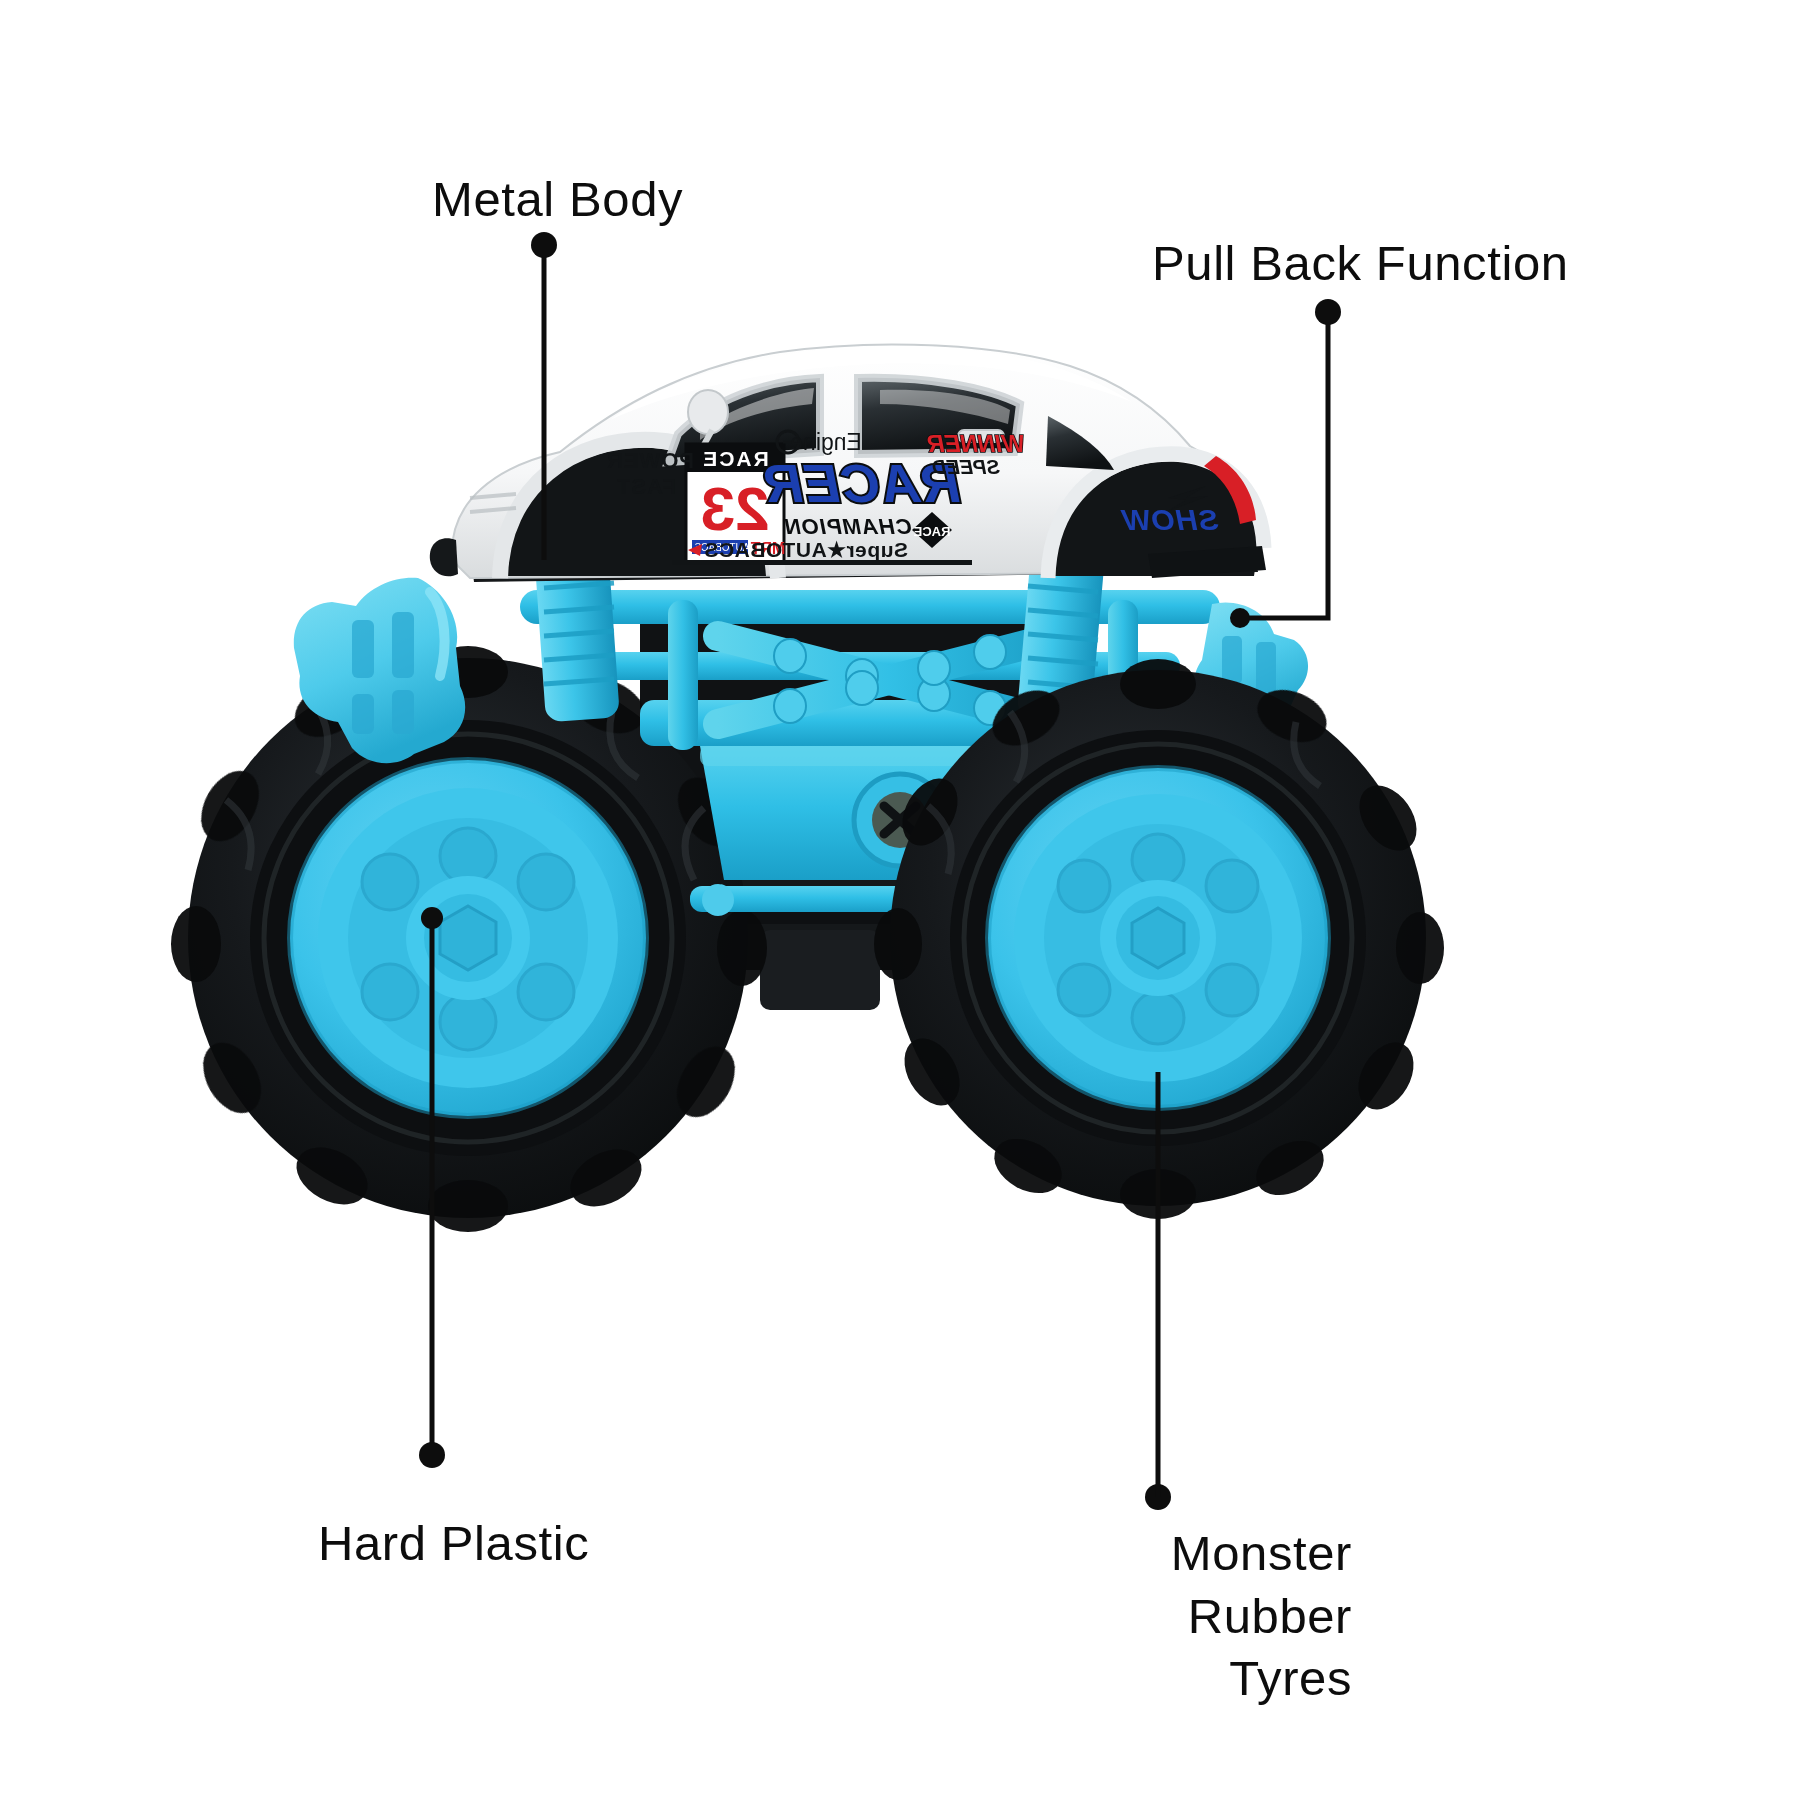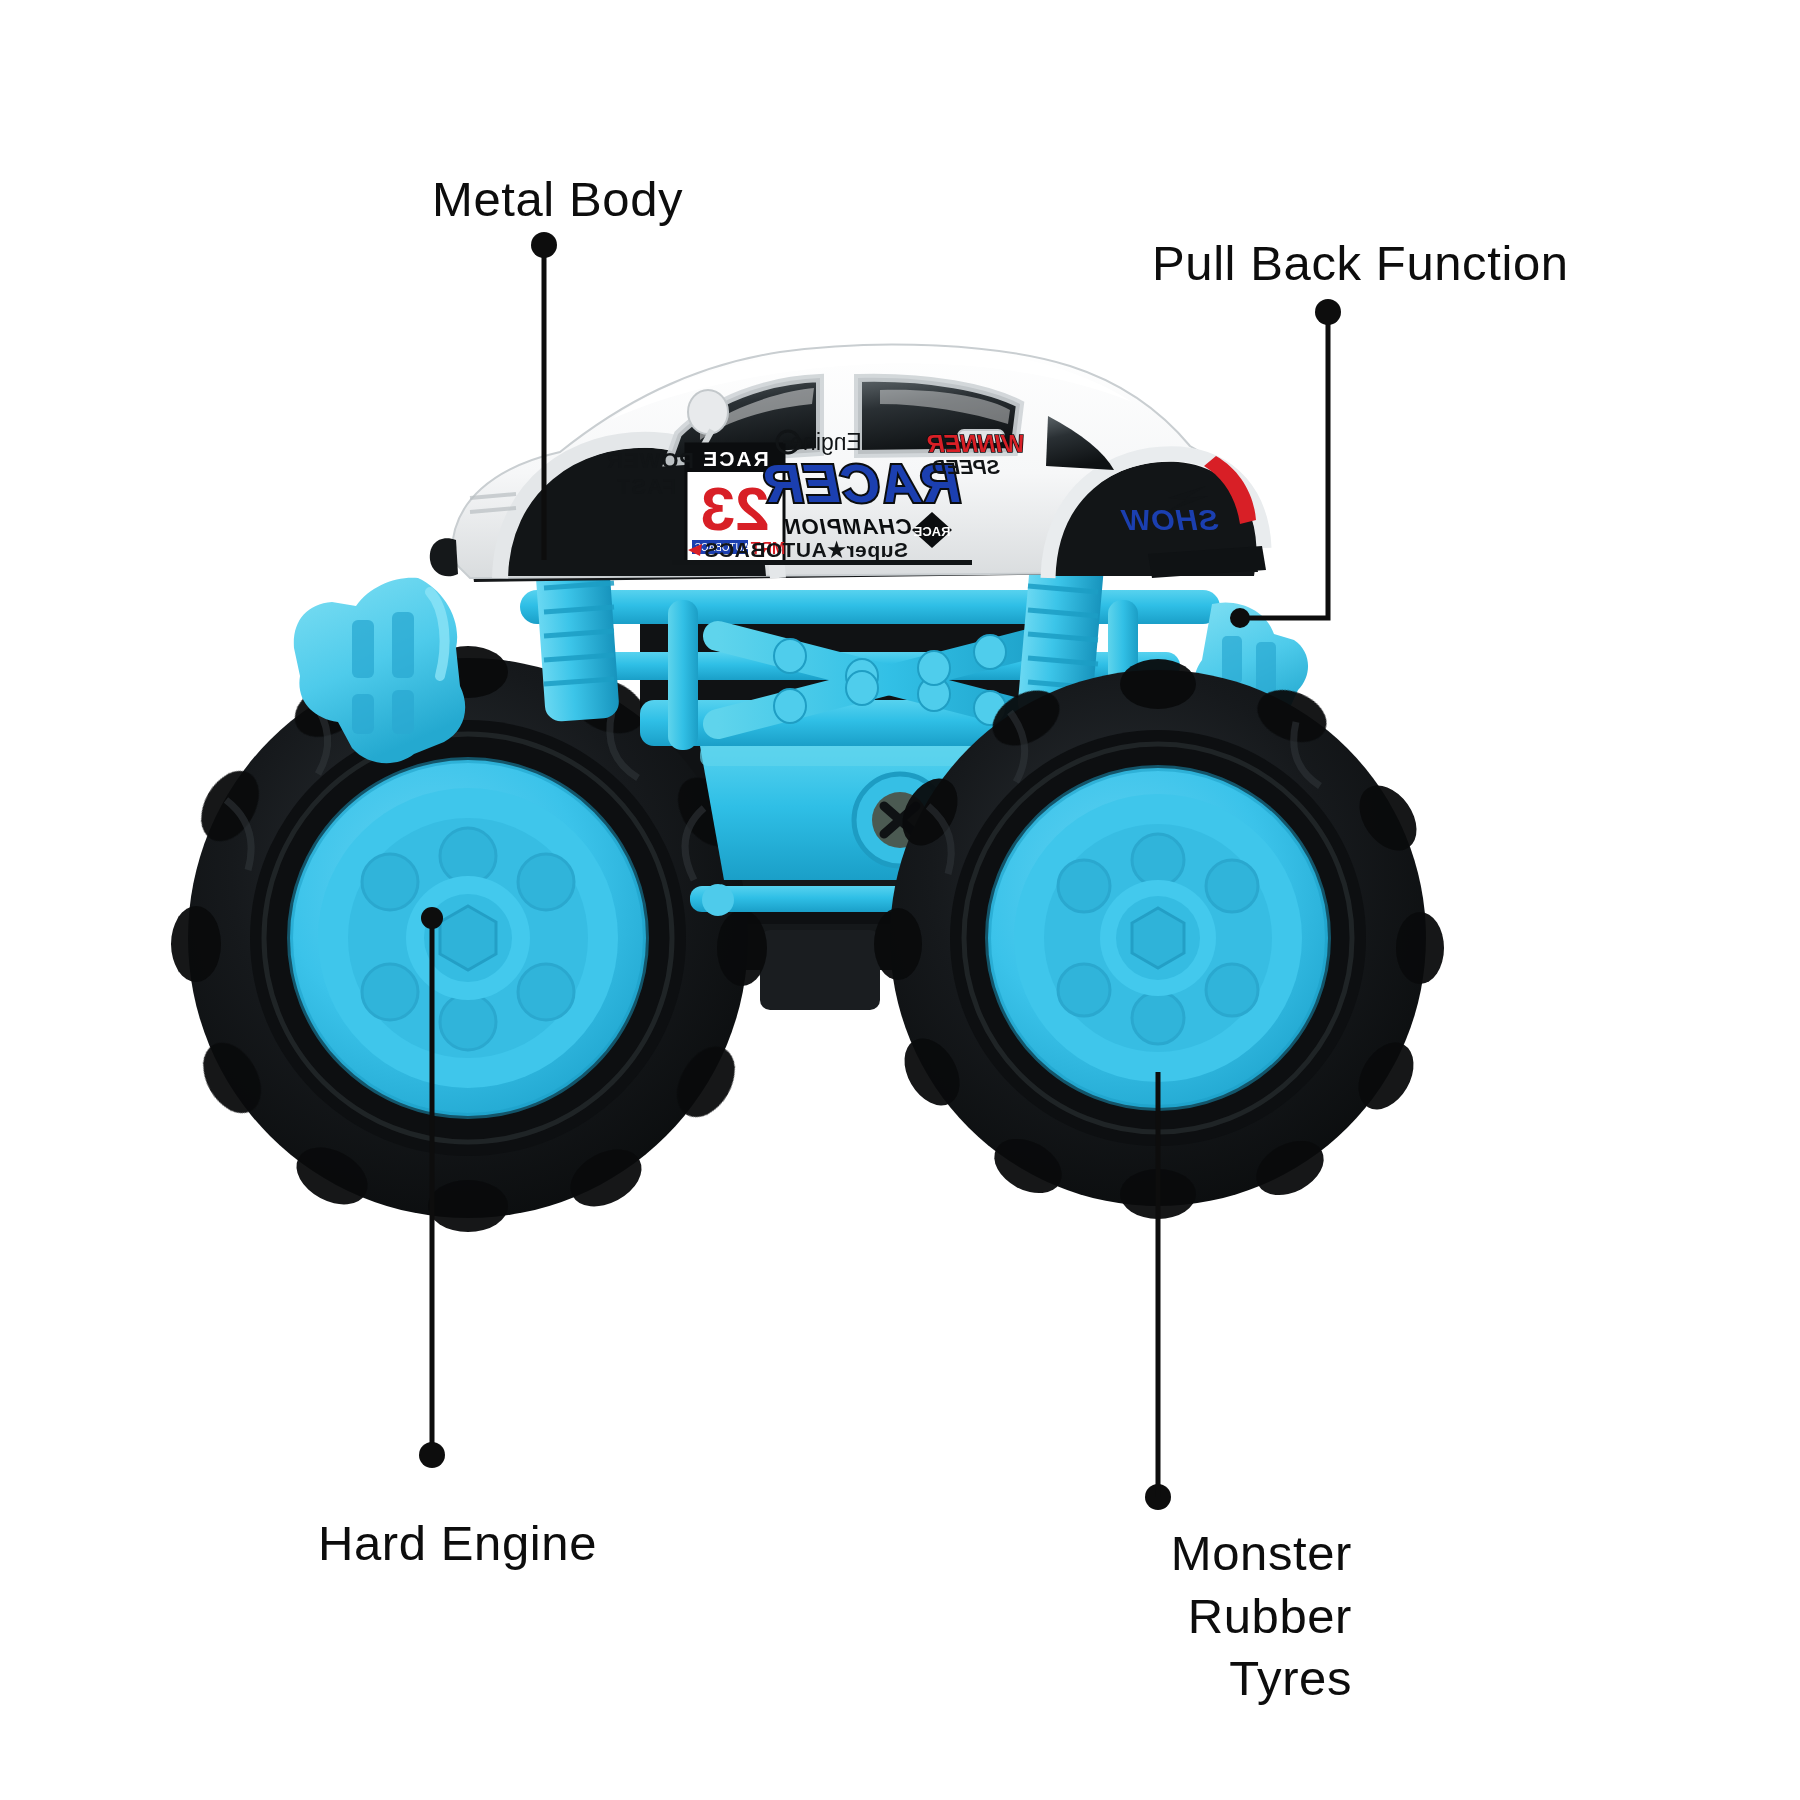--- a/index.html
+++ b/index.html
@@ -398,18 +398,18 @@
       <line x1="1158" y1="1300" x2="1158" y2="1072" stroke="#0d0d0d" stroke-width="5"></line>
       <circle cx="1158" cy="1497" r="13" fill="#0d0d0d"></circle>
       <line x1="1158" y1="1497" x2="1158" y2="1300" stroke="#0d0d0d" stroke-width="5"></line>
     </g>
   </svg>
 
   <div class="anno-label" style="left:1152px;top:232px;">Pull Back Function</div>
 
   <div class="anno-label" style="left:432px;top:168px;">Metal Body</div>
 
-  <div class="anno-label" style="left:318px;top:1512px;">Hard Engine</div>
+  <div class="anno-label" style="left:318px;top:1512px;">Hard Plastic</div>
 
   <div class="anno-label center" style="left:1052px;top:1522px;width:300px;">Monster
 Rubber Tyres</div>
 
 </div>
 
 </body></html>

